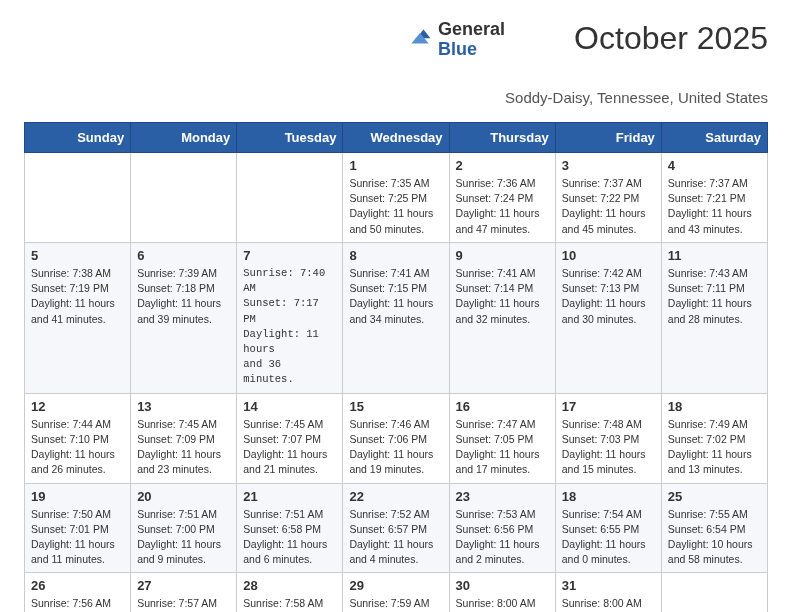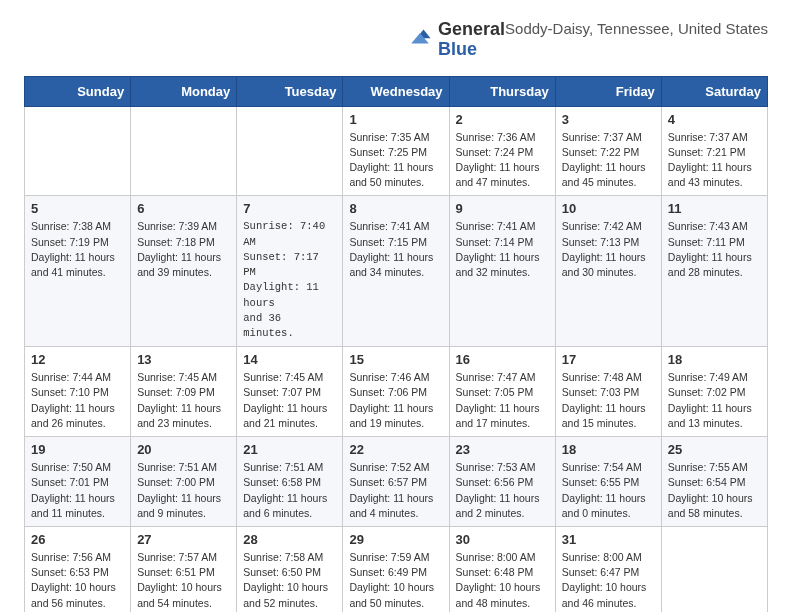--- a/index.html
+++ b/index.html
@@ -36,20 +36,21 @@
       text-align: right;
     }
     .month-year {
       font-size: 32px;
       font-weight: 300;
       color: #333;
     }
     .location {
       font-size: 15px;
       color: #555;
+      margin-top: 32px;
     }
     .calendar-table {
       width: 100%;
       border-collapse: collapse;
       border: 1px solid #ccc;
     }
     .calendar-table th {
       background-color: #2a5fa5;
       color: #fff;
       font-size: 13px;
@@ -95,20 +96,21 @@
     <svg class="logo-icon" viewBox="0 0 32 32">
       <polygon points="20,4 28,14 12,14" fill="#2a5fa5"></polygon>
       <polygon points="16,8 26,20 6,20" fill="#5a8fd0"></polygon>
     </svg>
     <div class="logo-text">
       <span class="logo-general">General</span><br>
       <span class="logo-blue">Blue</span>
     </div>
   </div>
   <div class="title-section">
+    <div class="month-year">October 2025</div>
     <div class="location">Soddy-Daisy, Tennessee, United States</div>
   </div>
 </div>
 
 <table class="calendar-table">
   <thead>
     <tr id="weekday-header">
         <th>Sunday</th>
         <th>Monday</th>
         <th>Tuesday</th>

